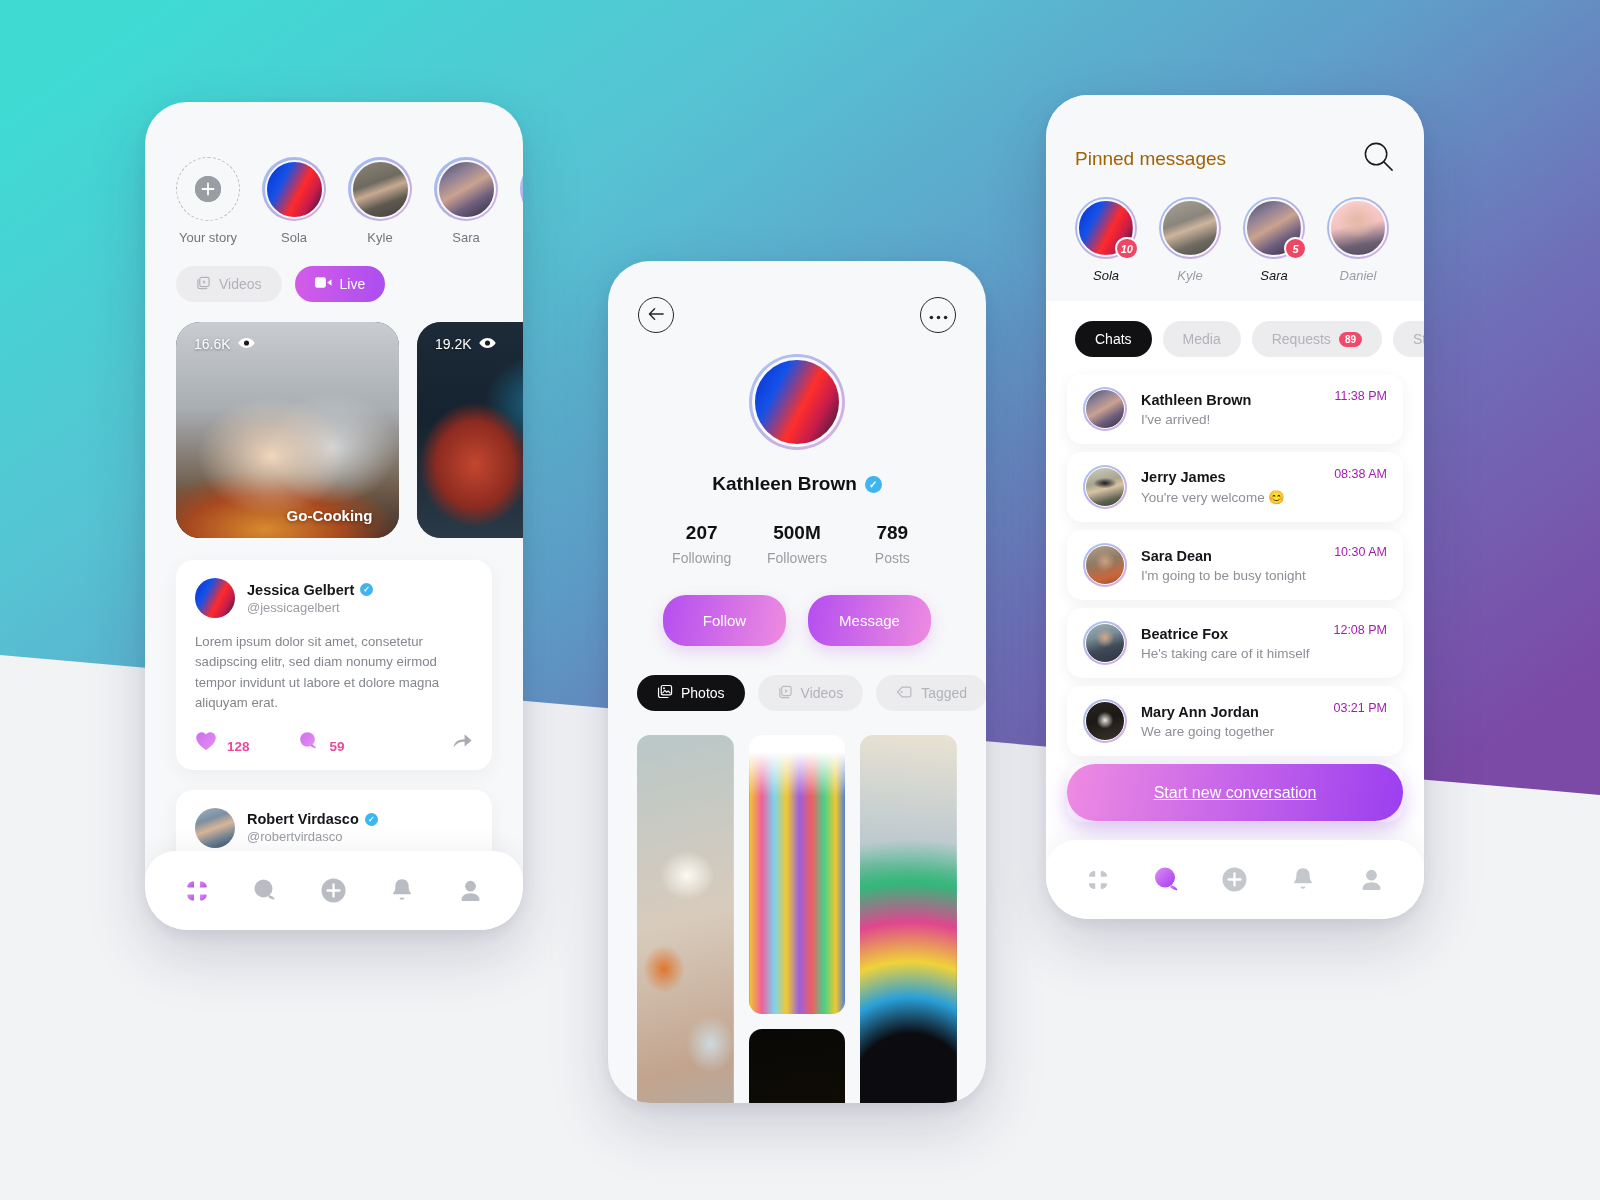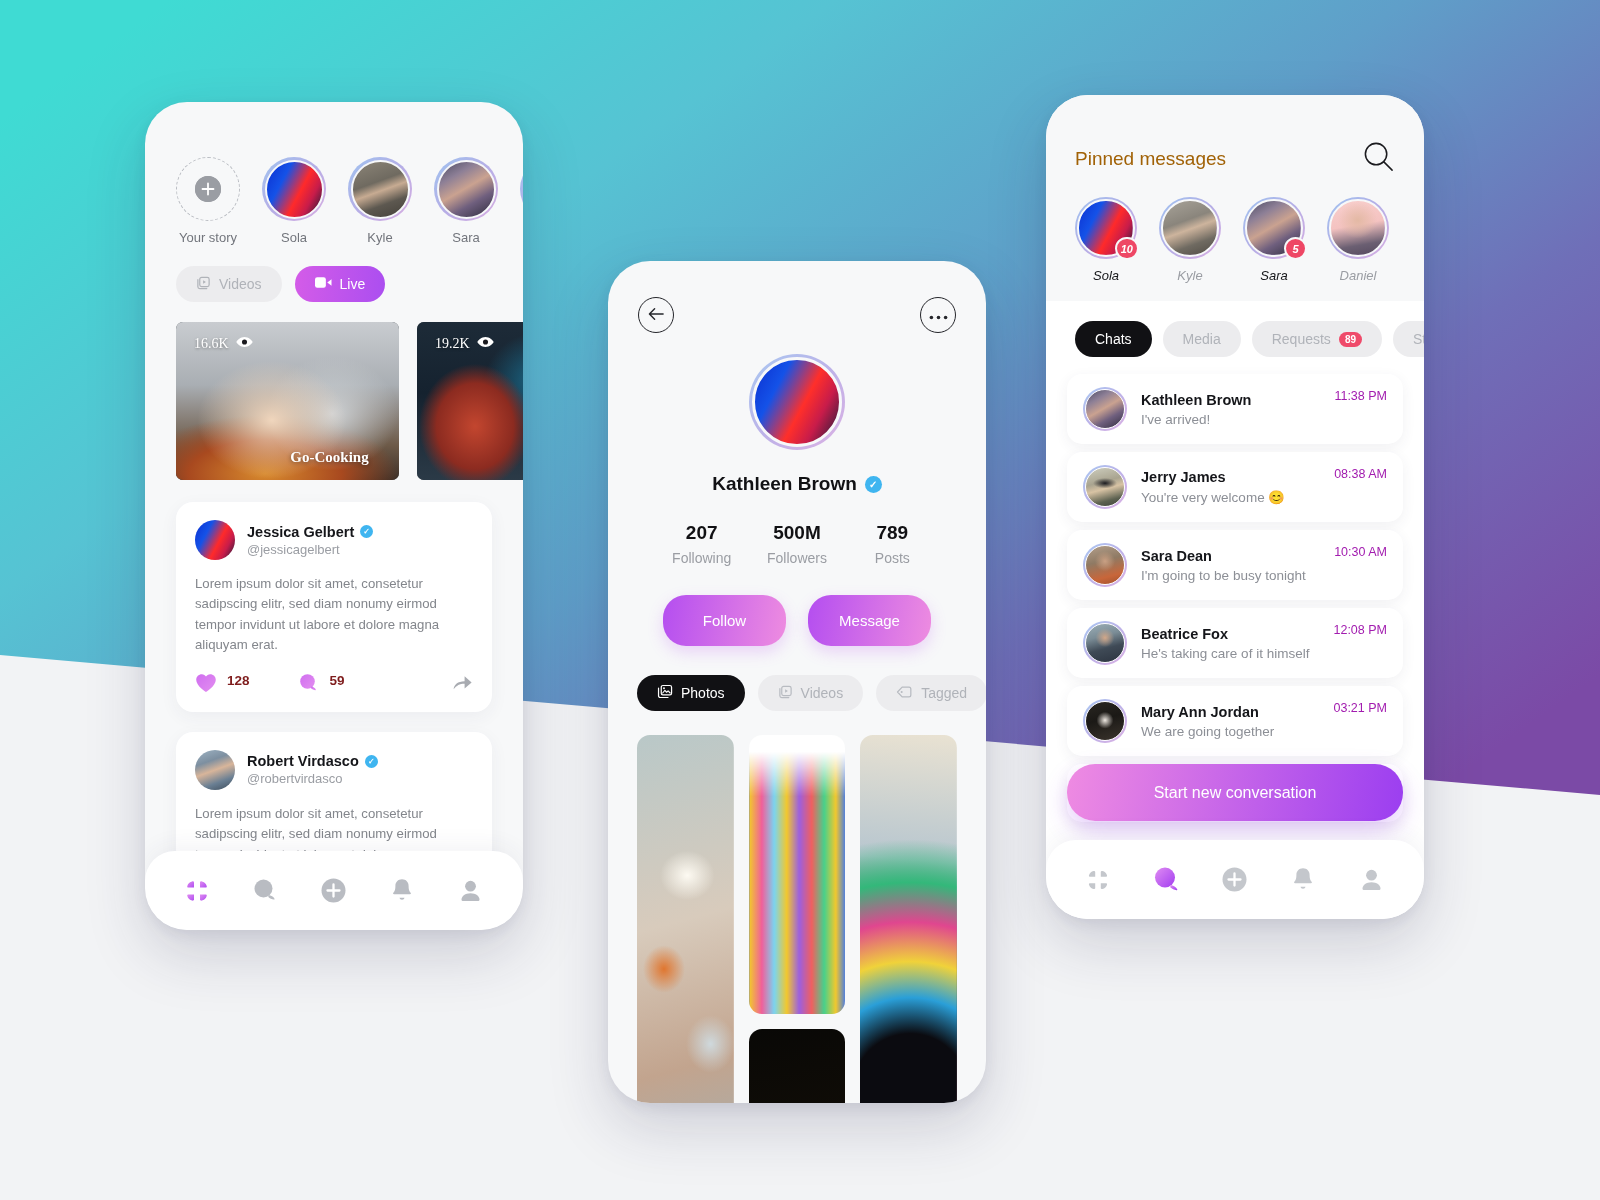--- a/index.html
+++ b/index.html
@@ -75,22 +75,22 @@
   .pill.active-dark { background: #111114; color: #fff; }
   .pill .badge-sm {
     background: #ef4a6a; color: #fff; font-size: 10px; font-weight: 700;
     border-radius: 9px; padding: 2px 6px; line-height: 1.1;
   }
 
   
   .live-row { display: flex; gap: 18px; padding: 20px 0 0 31px; }
   .live-card {
     position: relative; flex: 0 0 auto;
-    width: 223px; height: 158px; border-radius: 7px;
-    overflow: hidden; background: #424a50; font-family: Liberation Serif, serif;
+    width: 223px; height: 216px; border-radius: 24px;
+    overflow: hidden; background: #424a50;
   }
   .live-card .thumb { position: absolute; inset: 0; }
   .live-card .views {
     position: absolute; top: 14px; left: 18px; color: #fff;
     font-size: 14px; font-weight: 500; display: flex; gap: 7px; align-items: center;
     text-shadow: 0 1px 3px rgba(0,0,0,.4);
   }
   .live-card .lv-title {
     position: absolute; bottom: 14px; width: 100%; text-align: center;
     color: #fff; font-size: 15px; font-weight: 600;
@@ -111,21 +111,21 @@
   }
   .post-name { font-size: 14.5px; font-weight: 700; color: #15161a; display: flex; align-items: center; gap: 6px; }
   .post-handle { font-size: 13px; color: #9a9da3; margin-top: 2px; }
   .verified {
     width: 13px; height: 13px; border-radius: 50%;
     background: #3fb5f0; color: #fff; font-size: 8px;
     display: inline-flex; align-items: center; justify-content: center;
   }
   .post-body { margin-top: 14px; font-size: 13.2px; line-height: 1.55; color: #83868c; }
   .post-actions { margin-top: 17px; display: flex; align-items: center; gap: 0; }
-  .act { display: flex; align-items: flex-start; gap: 10px; font-size: 13.5px; font-weight: 700; color: #7f1d1d; }
+  .act { display: flex; align-items: flex-end; gap: 10px; font-size: 13.5px; font-weight: 700; color: #ec4899; }
   .act.c2 { margin-left: 48px; }
   .act-share { margin-left: auto; }
 
   
   .bottom-nav {
     position: absolute; left: 0; bottom: 0; width: 100%; height: 79px;
     background: #fff; border-radius: 30px 30px 42px 42px;
     display: flex; align-items: center; justify-content: space-around;
     padding: 0 18px; box-shadow: 0 -6px 22px rgba(50,50,90,.055);
   }
@@ -209,20 +209,21 @@
   .chat-txt { flex: 1; min-width: 0; }
   .chat-name { font-size: 14.5px; font-weight: 700; color: #15161a; }
   .chat-msg { margin-top: 4px; font-size: 13.5px; color: #8c8f96; white-space: nowrap; overflow: hidden; text-overflow: ellipsis; }
   .chat-time { font-size: 12.5px; color: #a21caf; align-self: flex-start; margin-top: 2px; white-space: nowrap; }
   .cta-btn {
     position: absolute; left: 21px; right: 21px; bottom: 98px;
     height: 57px; border-radius: 28px; border: none; cursor: pointer;
     background: linear-gradient(100deg,#ef8be2 0%,#9b3ef0 100%);
     color: #fff; font-size: 16px; font-weight: 500;
     box-shadow: 0 10px 24px rgba(155,62,240,.26);
+    text-decoration: underline;
   }
 
   .clip { overflow: hidden; }
 </style>
 </head>
 <body>
 
 <div id="bg-wrap">
   <svg id="bg-shape" viewBox="0 0 1600 1200" preserveAspectRatio="none">
     <defs>

